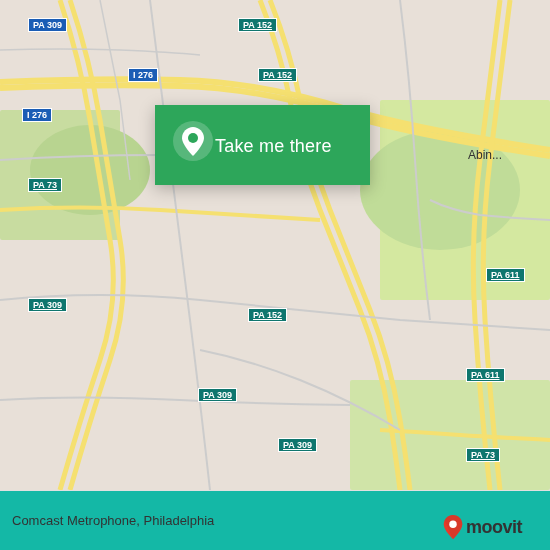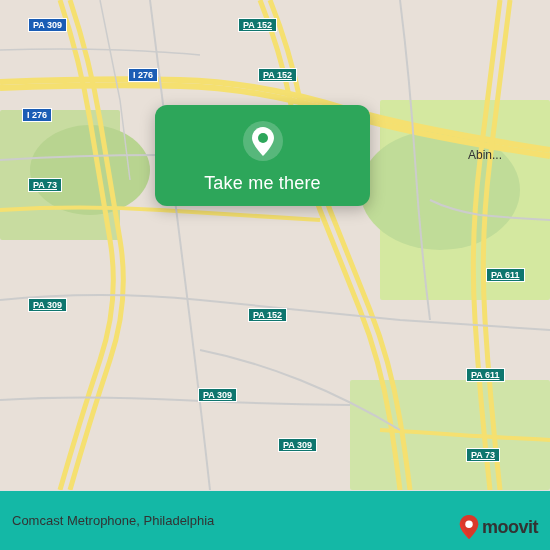--- a/index.html
+++ b/index.html
@@ -35,21 +35,21 @@
       background: #14b8a6;
       display: flex;
       align-items: center;
       padding: 0 12px;
       border-top: 1px solid #e0e0e0;
       position: relative;
     }
 
     #moovit-logo {
       position: absolute;
-      right: 12px;
+      right: 28px;
       bottom: 10px;
       display: flex;
       align-items: center;
     }
 
     #moovit-pin {
       width: 22px;
       height: 26px;
       margin-right: 2px;
     }
@@ -67,23 +67,23 @@
       font-weight: 400;
     }
 
     
     #take-me-there-card {
       position: absolute;
       top: 105px;
       left: 155px;
       width: 215px;
       background: #2da65a;
-      border-radius: 12px;
+      border-radius: 0;
       display: flex;
-      flex-direction: column;
+      flex-direction: row;
       align-items: center;
       padding: 14px 16px 12px;
       z-index: 20;
       cursor: pointer;
       box-shadow: 0 4px 15px rgba(0,0,0,0.25);
     }
 
     #pin-icon {
       width: 44px;
       height: 44px;

